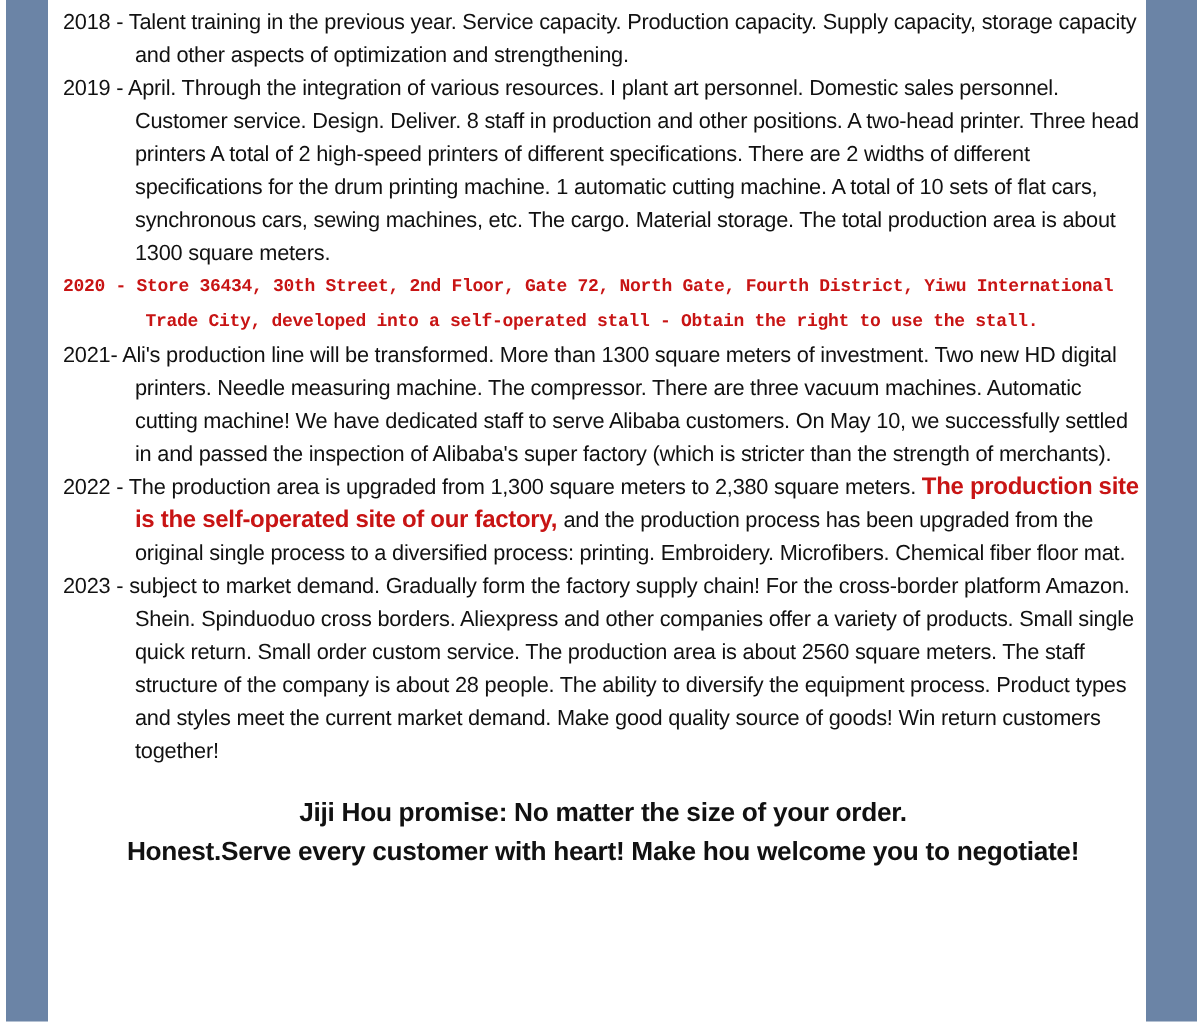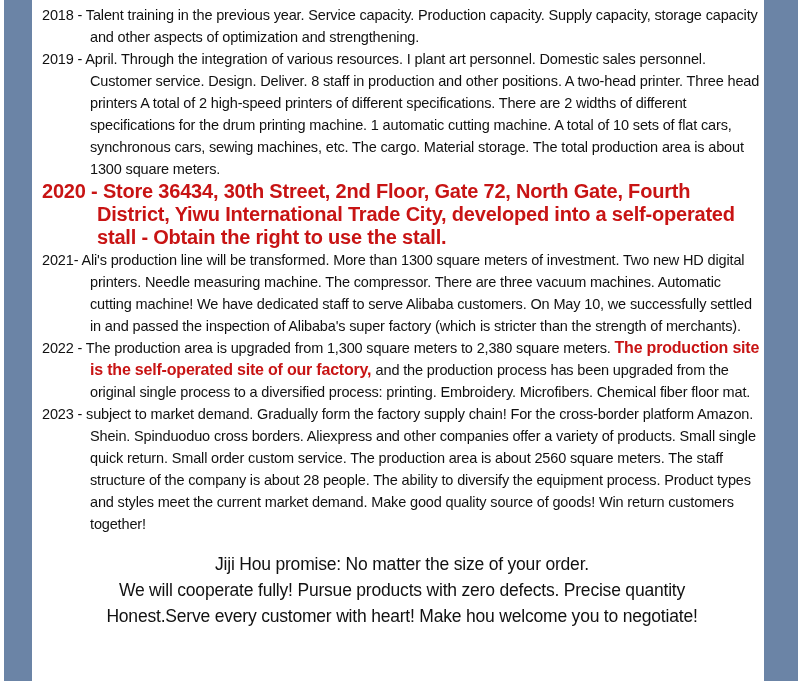--- a/index.html
+++ b/index.html
@@ -41,51 +41,51 @@
     color: #111111;
   }
   .entry .seg-red,
   .entry.red {
     color: var(--accent-red, #C81414);
     font-weight: bold;
   }
   .entry.red {
     padding-left: 55px;
     text-indent: -55px;
-    font-size: 20px;
+    font-size: 12px;
     line-height: 23px;
     letter-spacing: -0.2px;
+    font-family: Liberation Mono, monospace;
   }
   .entry .seg-red {
     font-size: 16px;
     letter-spacing: -0.2px;
   }
   .promise {
     margin-top: 16px;
     text-align: center;
     font-size: 17.5px;
     line-height: 26px;
     letter-spacing: -0.2px;
     color: #111111;
   }
-  .promise p { margin: 0; }
+  .promise p { margin: 0; font-weight: bold; }
 </style>
 </head>
 <body>
 
 <div class="page">
   <div class="bar left"></div>
   <div class="bar right"></div>
   <div class="content">
       <p class="entry"><span>2018 - </span><span>Talent training in the previous year. Service capacity. Production capacity. Supply capacity, storage capacity and other aspects of optimization and strengthening.</span></p>
       <p class="entry"><span>2019 - </span><span>April. Through the integration of various resources. I plant art personnel. Domestic sales personnel. Customer service. Design. Deliver. 8 staff in production and other positions. A two-head printer. Three head printers A total of 2 high-speed printers of different specifications. There are 2 widths of different specifications for the drum printing machine. 1 automatic cutting machine. A total of 10 sets of flat cars, synchronous cars, sewing machines, etc. The cargo. Material storage. The total production area is about 1300 square meters.</span></p>
       <p class="entry red"><span>2020 - </span><span>Store 36434, 30th Street, 2nd Floor, Gate 72, North Gate, Fourth District, Yiwu International Trade City, developed into a self-operated stall - Obtain the right to use the stall.</span></p>
       <p class="entry"><span>2021- </span><span>Ali's production line will be transformed. More than 1300 square meters of investment. Two new HD digital printers. Needle measuring machine. The compressor. There are three vacuum machines. Automatic cutting machine! We have dedicated staff to serve Alibaba customers. On May 10, we successfully settled in and passed the inspection of Alibaba's super factory (which is stricter than the strength of merchants).</span></p>
       <p class="entry"><span>2022 - </span><span>The production area is upgraded from 1,300 square meters to 2,380 square meters. </span><span class="seg-red">The production site is the self-operated site of our factory, </span><span>and the production process has been upgraded from the original single process to a diversified process: printing. Embroidery. Microfibers. Chemical fiber floor mat.</span></p>
       <p class="entry"><span>2023 - </span><span>subject to market demand. Gradually form the factory supply chain! For the cross-border platform Amazon. Shein. Spinduoduo cross borders. Aliexpress and other companies offer a variety of products. Small single quick return. Small order custom service. The production area is about 2560 square meters. The staff structure of the company is about 28 people. The ability to diversify the equipment process. Product types and styles meet the current market demand. Make good quality source of goods! Win return customers together!</span></p>
       <div class="promise">
         <p>Jiji Hou promise: No matter the size of your order.</p>
-        <p>We will cooperate fully! Pursue products with zero defects. Precise quantity</p>
         <p>Honest.Serve every customer with heart! Make hou welcome you to negotiate!</p>
       </div>
     </div>
   <div class="promise-holder"></div>
 </div>
 
 </body></html>

